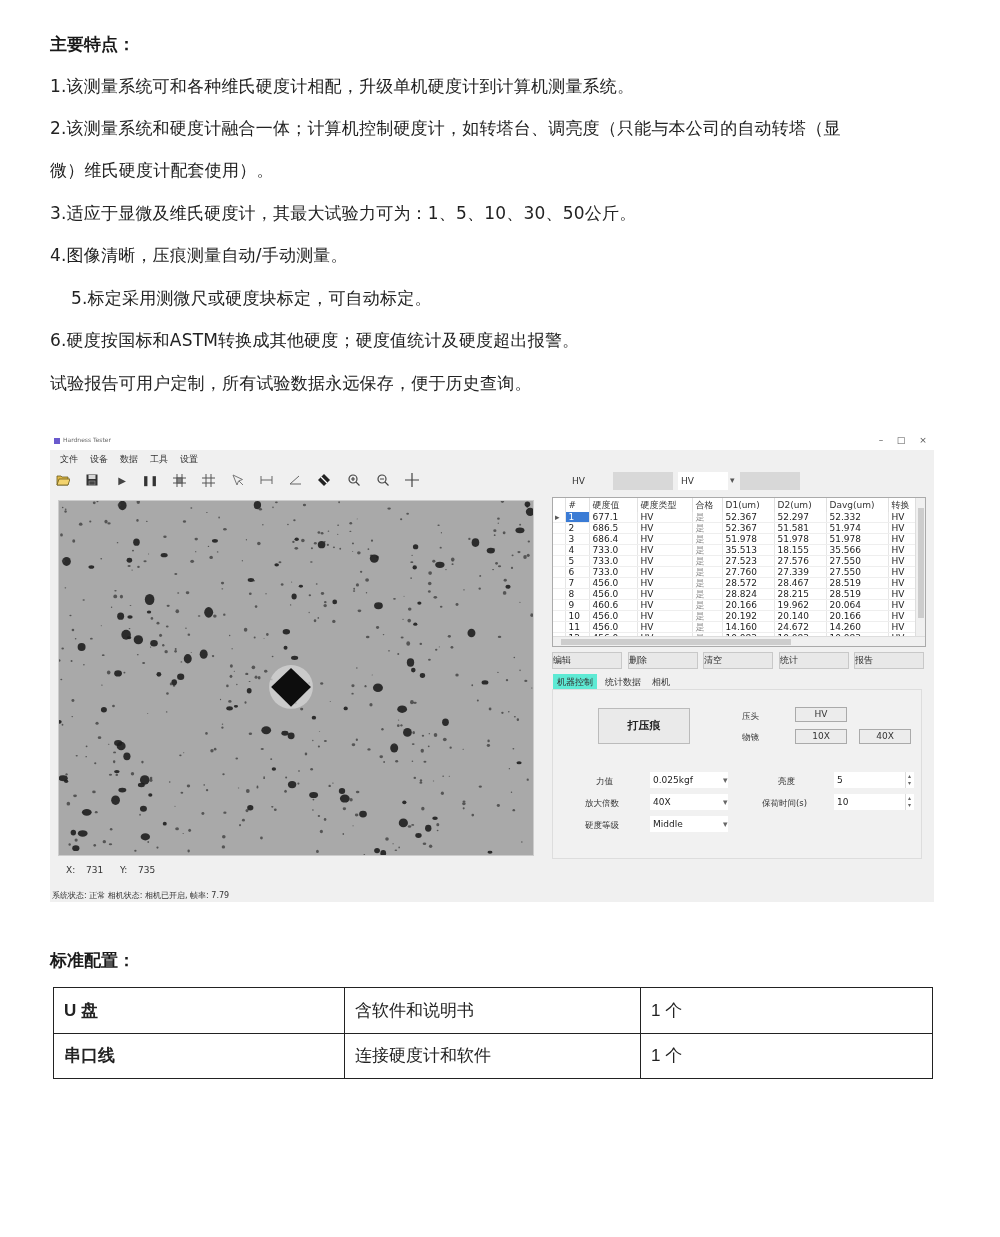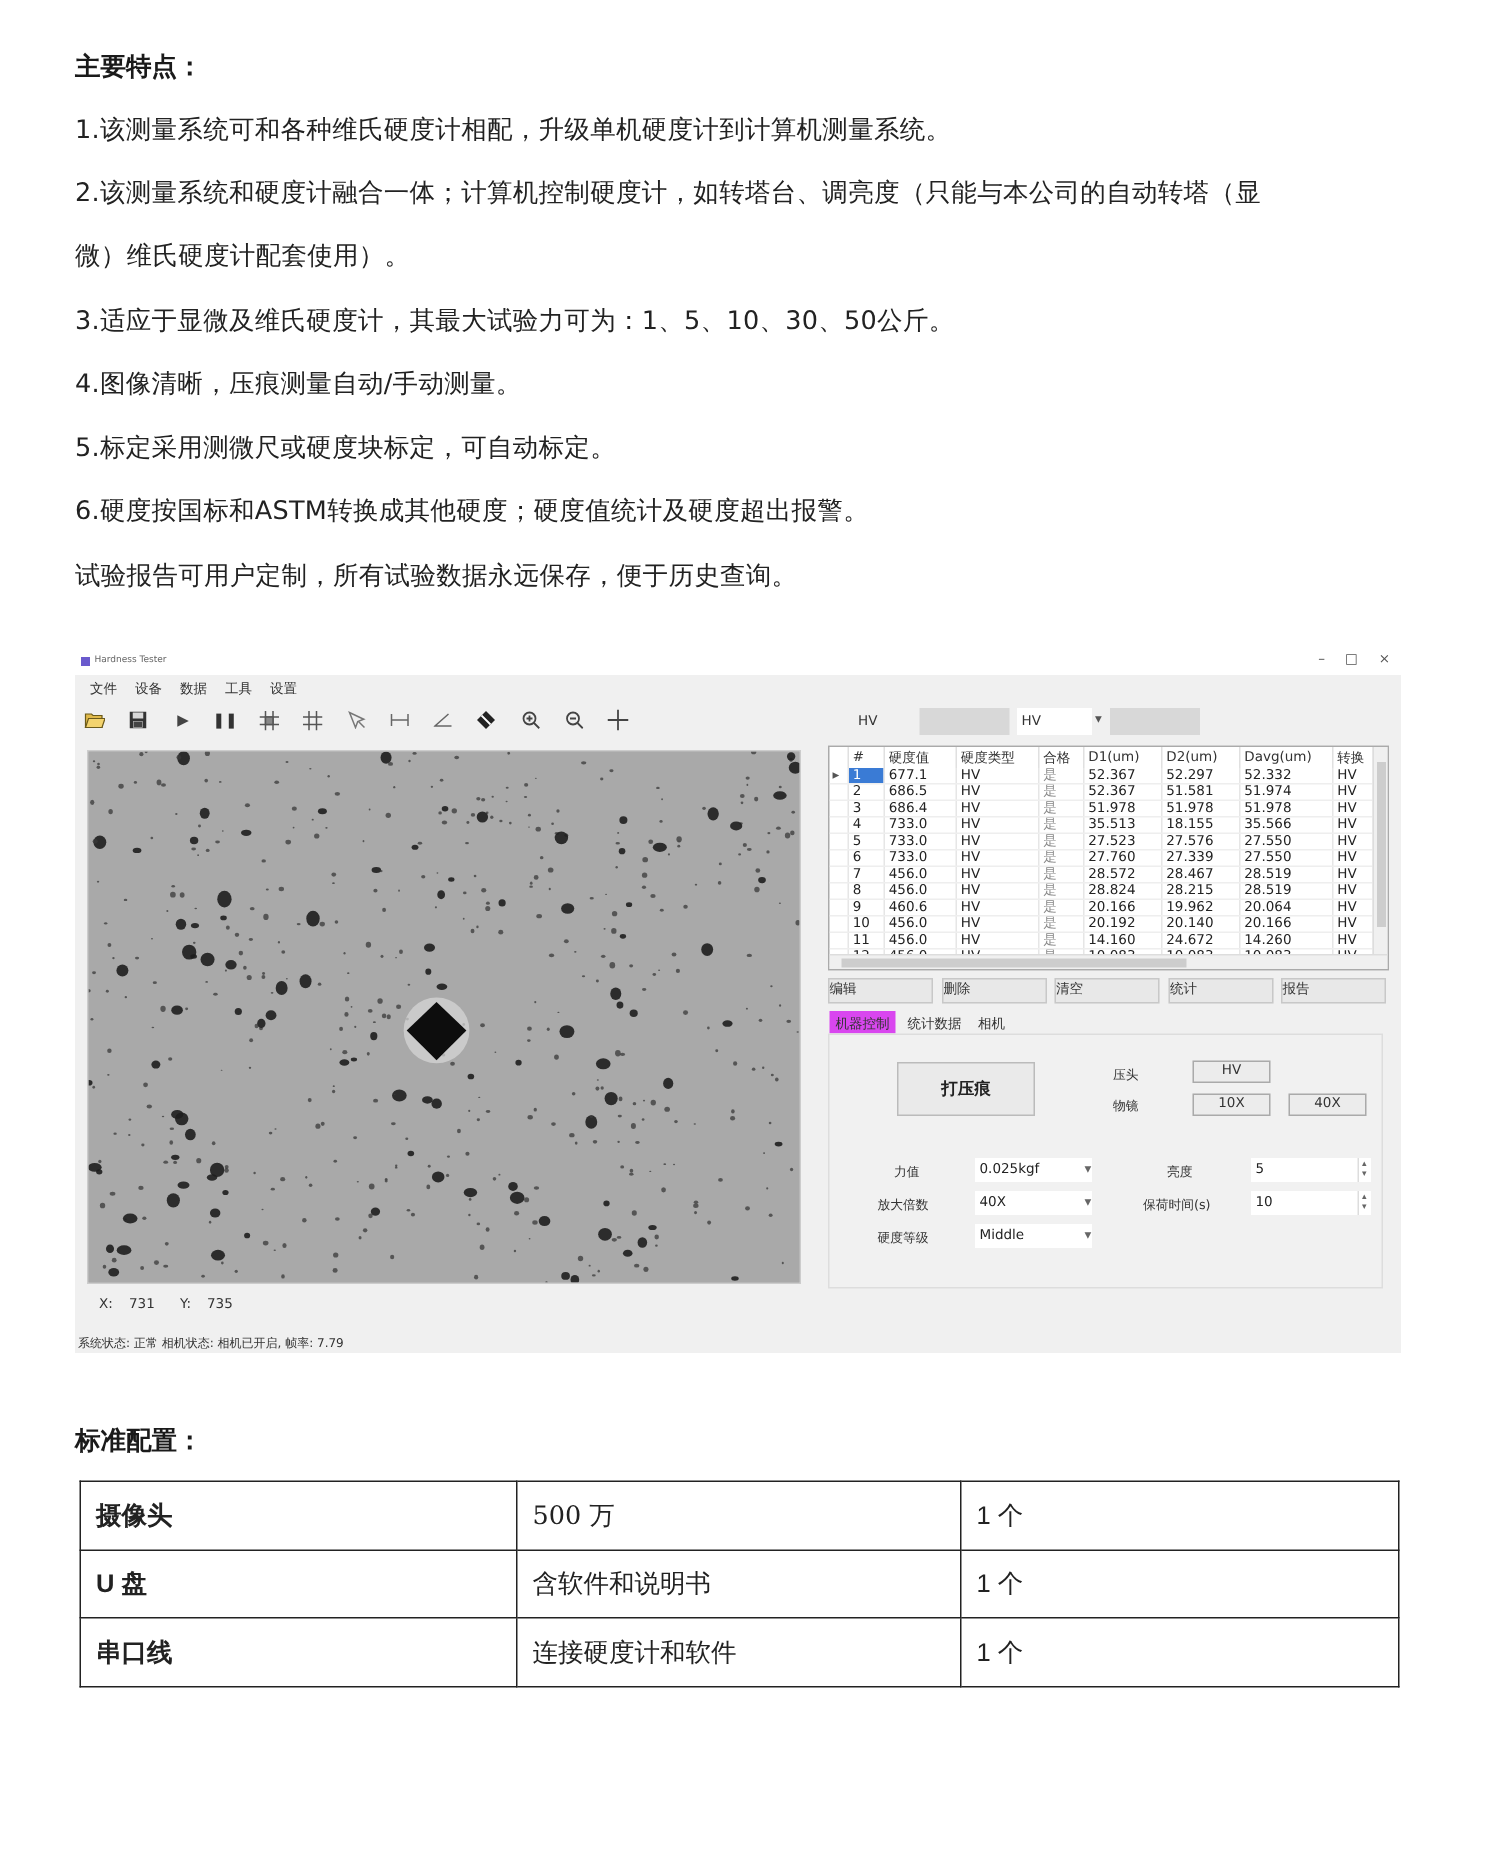--- a/index.html
+++ b/index.html
@@ -38,21 +38,21 @@
   .grid td.sel { background: #3a7bd5; color: #fff; }
   .grid td.rowhead { width: 12px; color: #555; padding-left: 2px; }
   .grid td.ok { color: #888; }
   .vscroll { position: absolute; right: 0; top: 0; width: 10px; height: 138px; background: #f0f0f0; border-left: 1px solid #ddd; }
   .vscroll .thumb { position: absolute; left: 2px; top: 10px; width: 6px; height: 110px; background: #cdcdcd; }
   .hscroll { position: absolute; left: 0; bottom: 0; width: 100%; height: 10px; background: #f0f0f0; border-top: 1px solid #ddd; }
   .hscroll .thumb { position: absolute; left: 8px; top: 2px; width: 230px; height: 6px; background: #cdcdcd; }
 
   .btn { position: absolute; height: 17px; background: #e8e8e8; border: 1px solid #c8c8c8; font-size: 9px; text-align: left; line-height: 15px; color: #333; }
   .tab { position: absolute; top: 242px; height: 15px; font-size: 9px; padding: 2px 4px; color: #333; }
-  .tab.active { background: #d946ef; text-align: center; }
+  .tab.active { background: #5eead4; text-align: center; }
   .tabpanel { position: absolute; left: 502px; top: 257px; width: 370px; height: 170px; background: #f1f1f1; border: 1px solid #ddd; }
   .press-btn { position: absolute; left: 548px; top: 276px; width: 92px; height: 36px; background: #eaeaea; border: 1px solid #bbb; font-size: 11px; font-weight: bold; text-align: center; line-height: 34px; color: #222; }
   .lbl { position: absolute; font-size: 8.5px; color: #333; }
   .small-btn { position: absolute; height: 15px; background: #ececec; border: 1px solid #aaa; font-size: 9px; text-align: center; line-height: 13px; color: #333; }
   .field { position: absolute; height: 16px; background: #fff; font-size: 9px; padding: 3px 3px; color: #222; }
   .arrow { position: absolute; font-size: 9px; color: #666; }
   .spin { position: absolute; width: 8px; height: 16px; border-left: 1px solid #ddd; font-size: 6px; color: #666; line-height: 7px; text-align: center; }
 
   
   .cfg { position: absolute; left: 53px; top: 987px; width: 880px; border-collapse: collapse; font-family: "DejaVu Serif", "Liberation Serif", serif; }
@@ -63,21 +63,21 @@
 </style>
 </head>
 <body>
 
 <div class="h-section" style="top:33px;">主要特点：</div>
 <div class="para" style="top:75px;">1.该测量系统可和各种维氏硬度计相配，升级单机硬度计到计算机测量系统。</div>
 <div class="para" style="top:117px;">2.该测量系统和硬度计融合一体；计算机控制硬度计，如转塔台、调亮度（只能与本公司的自动转塔（显</div>
 <div class="para" style="top:159px;">微）维氏硬度计配套使用）。</div>
 <div class="para" style="top:202px;">3.适应于显微及维氏硬度计，其最大试验力可为：1、5、10、30、50公斤。</div>
 <div class="para" style="top:244px;text-align:right;">4.图像清晰，压痕测量自动/手动测量。</div>
-<div class="para" style="top:287px;">5.标定采用测微尺或硬度块标定，可自动标定。</div>
+<div class="para" style="top:287px;margin-left:21px;">5.标定采用测微尺或硬度块标定，可自动标定。</div>
 <div class="para" style="top:329px;">6.硬度按国标和ASTM转换成其他硬度；硬度值统计及硬度超出报警。</div>
 <div class="para" style="top:372px;">试验报告可用户定制，所有试验数据永远保存，便于历史查询。</div>
 
 <div class="app">
   <div class="titlebar">
     <span class="app-icon"></span>
     <span class="title">Hardness Tester</span>
     <span class="win-ctrl" style="left:824px;">–</span>
     <span class="win-ctrl" style="left:844px;">□</span>
     <span class="win-ctrl" style="left:866px;">×</span>
@@ -905,25 +905,20 @@
 
   <span class="lbl" style="left:712px;top:366px;">保荷时间(s)</span>
   <div class="field" style="left:784px;top:362px;width:80px;">10</div>
   <div class="spin" style="left:855px;top:362px;"><span>▴</span><br><span>▾</span></div>
 </div>
 
 <div class="h-section" style="top:949px;">标准配置：</div>
 <table class="cfg">
   <tbody>
     <tr>
-      <td class="c0">摄像头</td>
-      <td class="c1">500 万</td>
-      <td class="c2">1 个</td>
-    </tr>
-    <tr>
       <td class="c0">U 盘</td>
       <td class="c1">含软件和说明书</td>
       <td class="c2">1 个</td>
     </tr>
     <tr>
       <td class="c0">串口线</td>
       <td class="c1">连接硬度计和软件</td>
       <td class="c2">1 个</td>
     </tr>
   </tbody>

